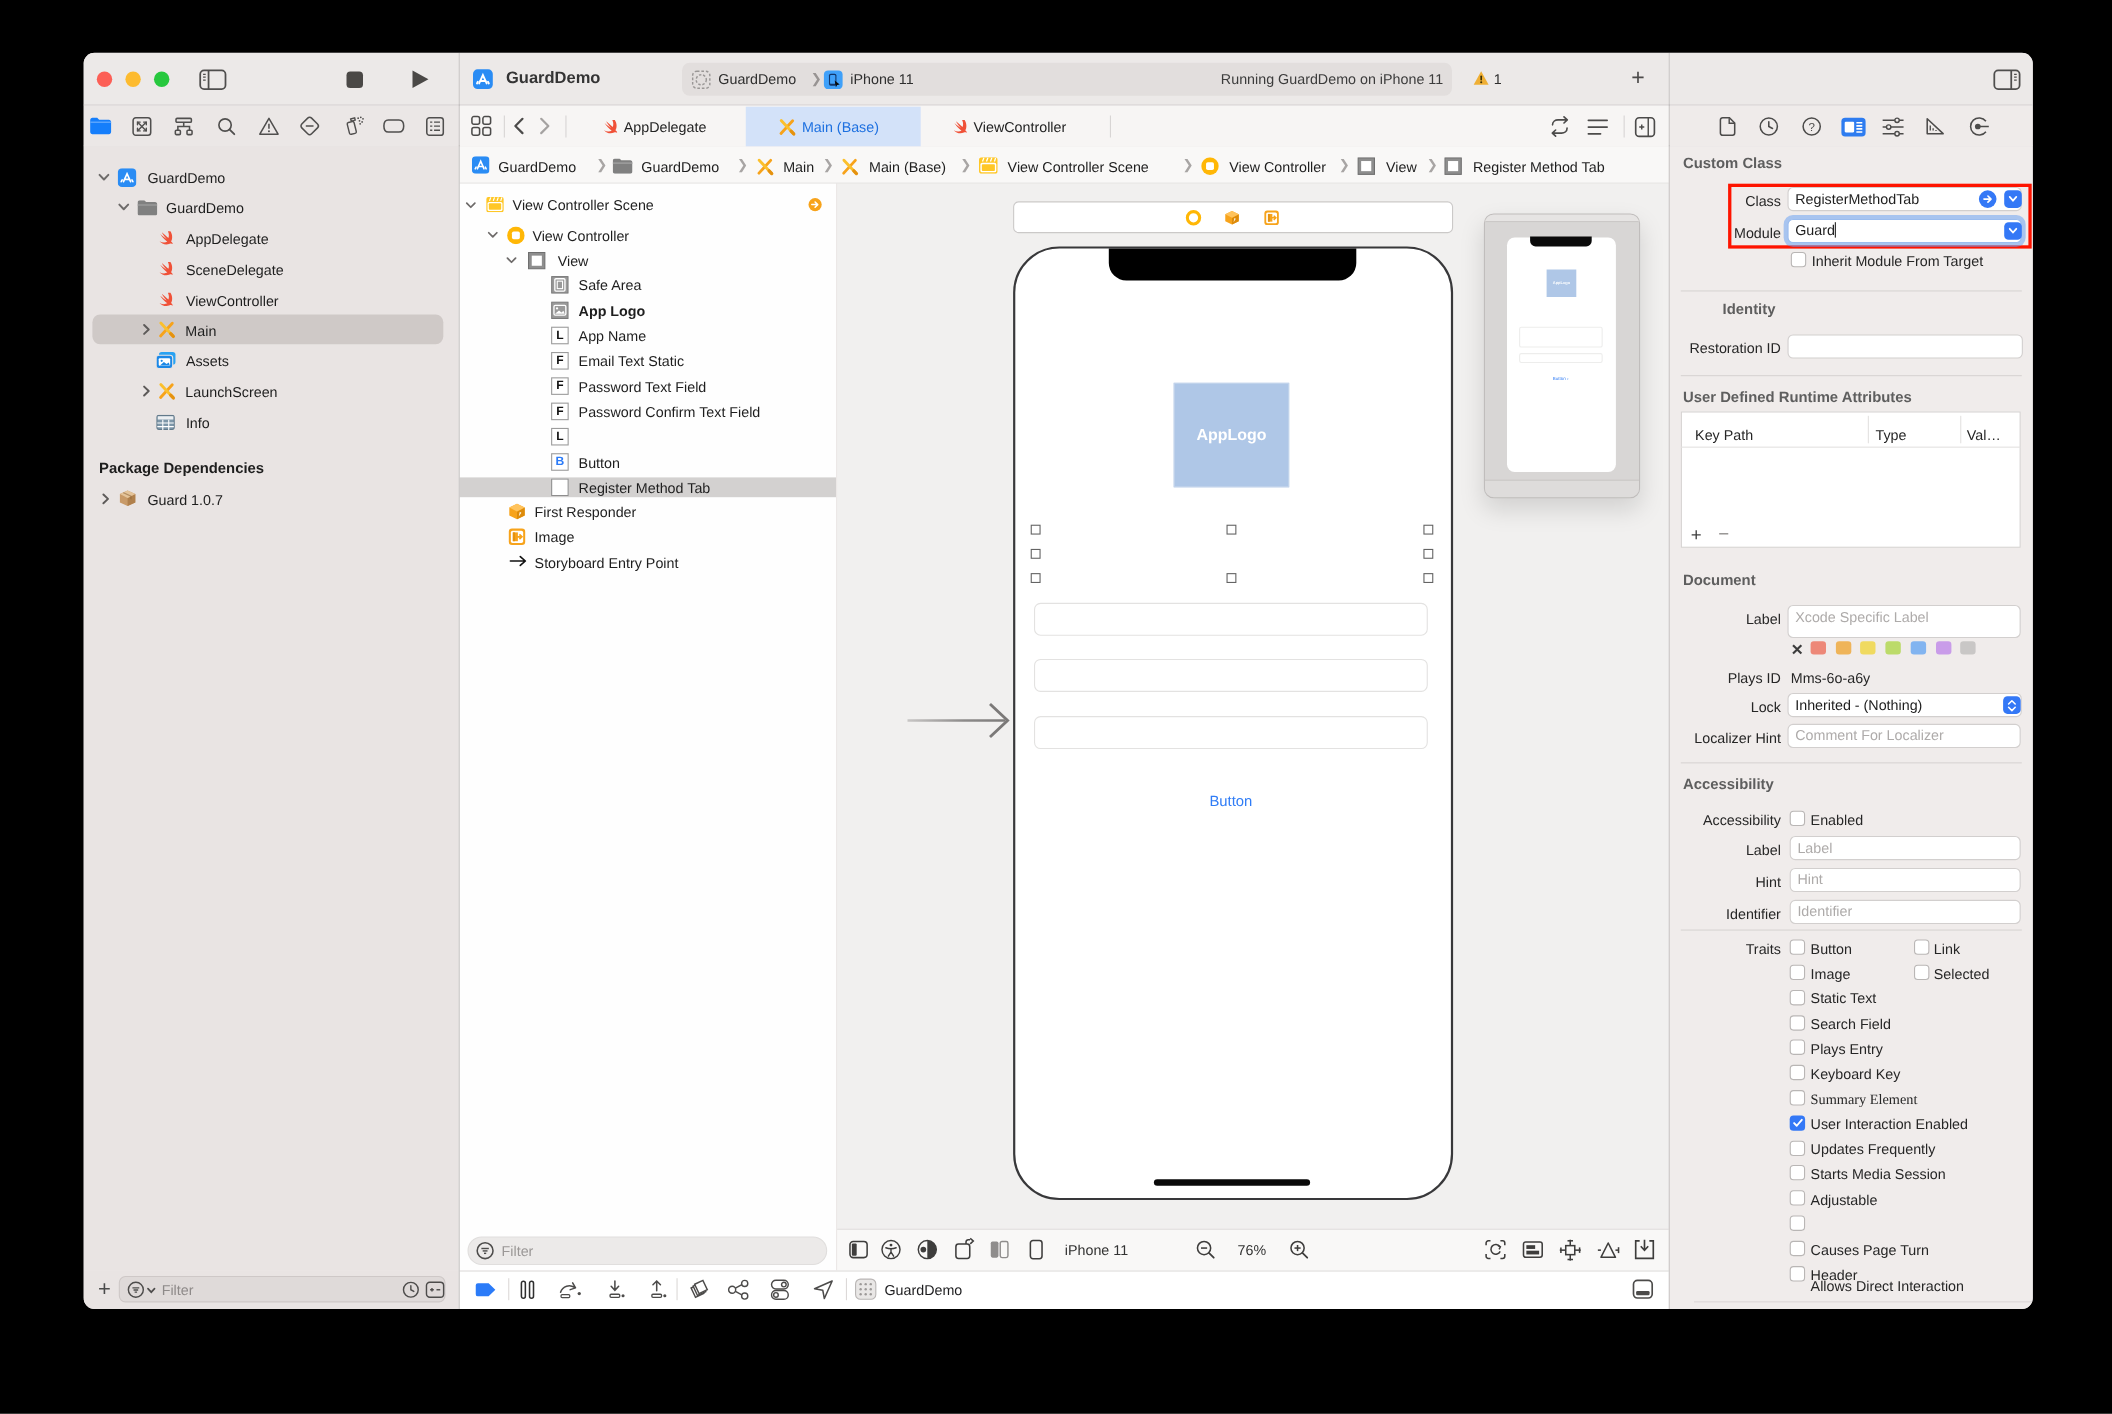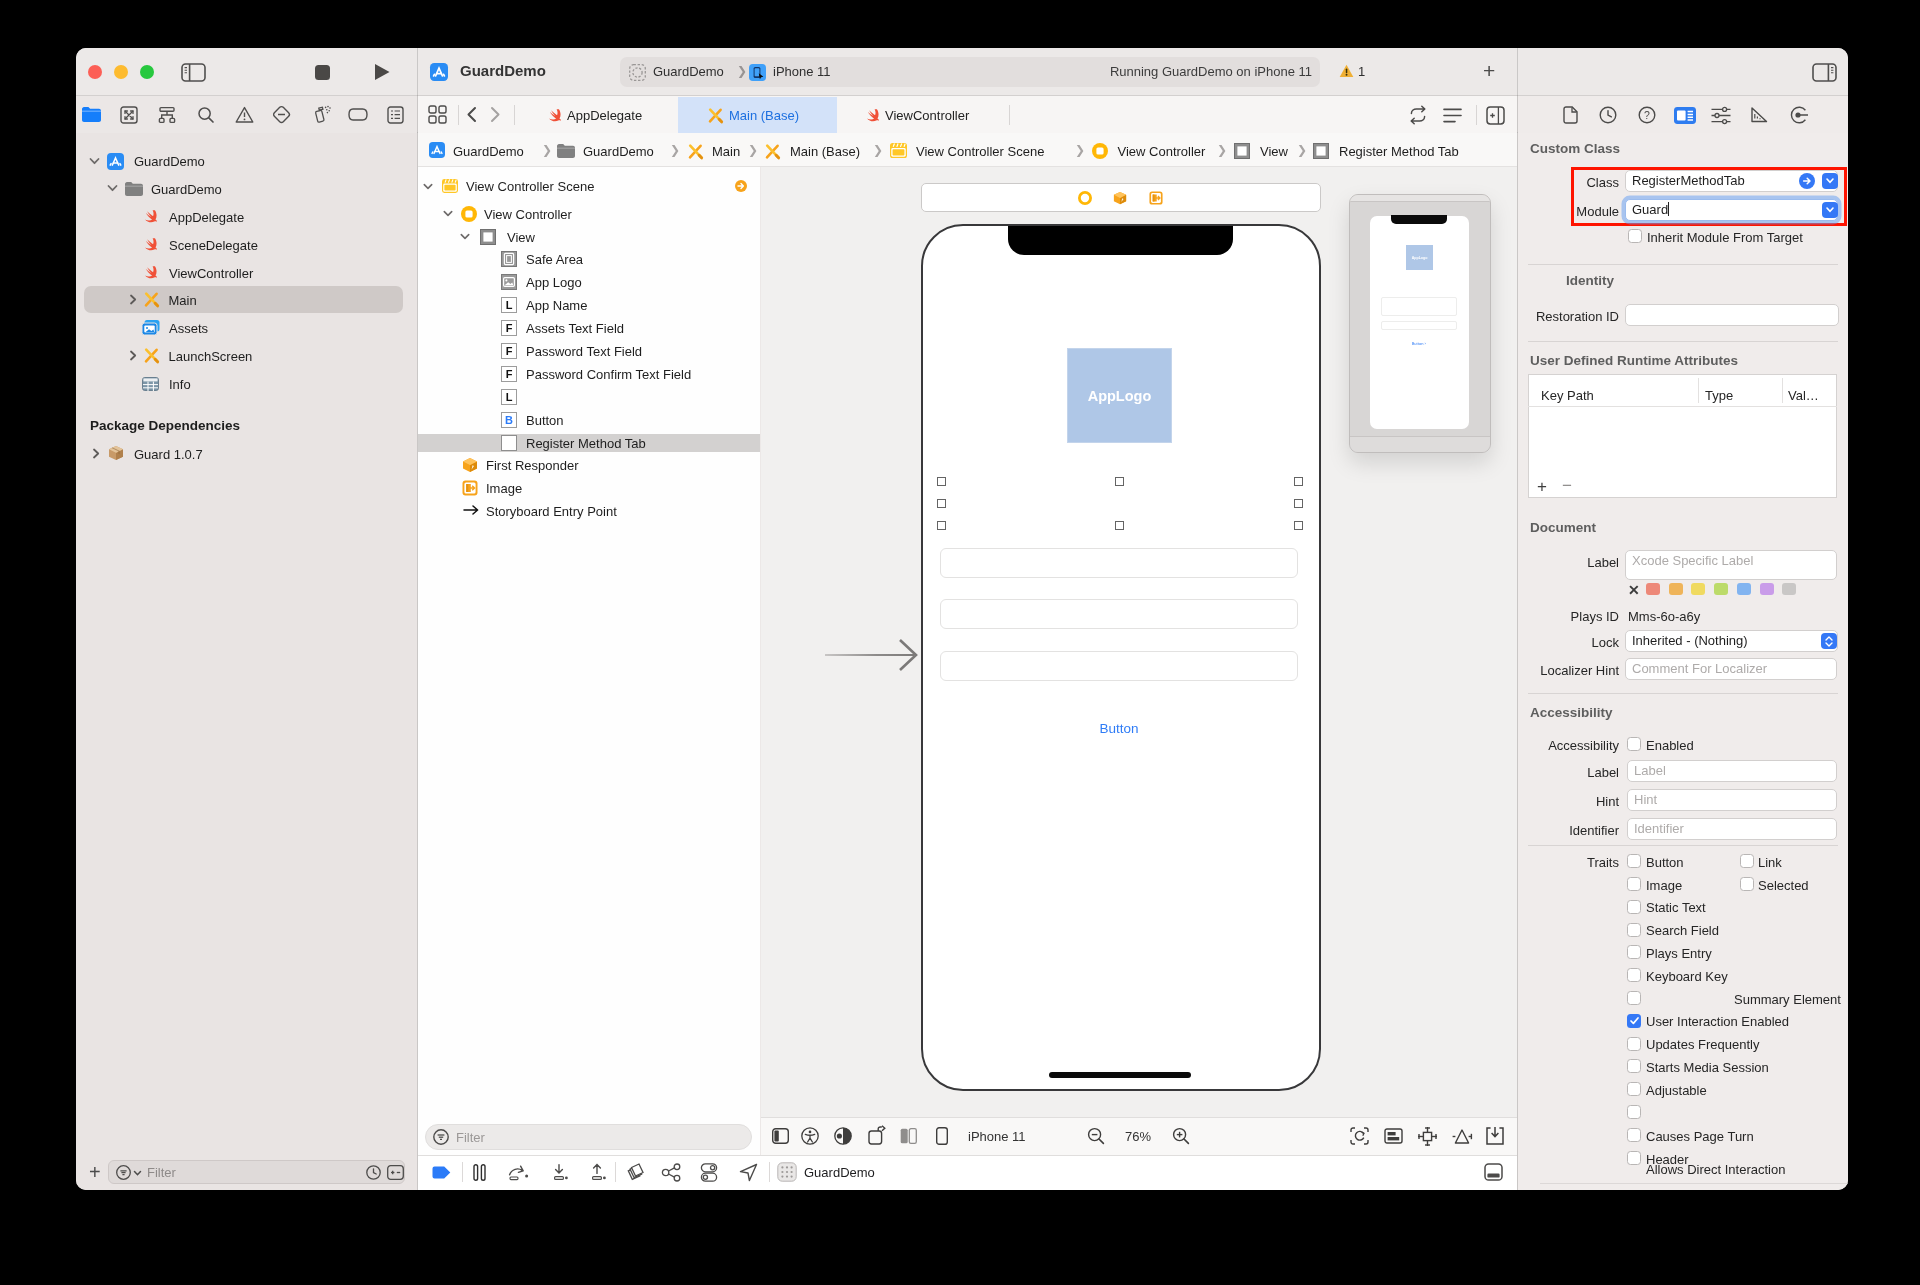--- a/index.html
+++ b/index.html
@@ -522,25 +522,25 @@
       <use href="#sy-view"></use>
     </svg>
   <div class="t13 abs" style="left:431px;top:181.5px;">View</div>
   <svg style="left:425px;top:203.3px;" width="16" height="16">
       <use href="#sy-safearea"></use>
     </svg>
   <div class="t13 abs" style="left:450px;top:204.3px;">Safe Area</div>
   <svg style="left:425px;top:226.2px;" width="16" height="16">
       <use href="#sy-imgview"></use>
     </svg>
-  <div class="t13 abs" style="left:450px;top:227.2px;">App Logo</div>
+  <div class="t13 abs" style="left:450px;top:227.2px;font-weight:bold;">App Logo</div>
   <div class="abs" style="left:425px;top:249.1px;width:16px;height:16px;background:#fff;border:1px solid #9c9c9c;font-size:11px;font-weight:bold;color:#111;text-align:center;line-height:14px;">L</div>
   <div class="t13 abs" style="left:450px;top:250.1px;">App Name</div>
   <div class="abs" style="left:425px;top:272px;width:16px;height:16px;background:#fff;border:1px solid #9c9c9c;font-size:11px;font-weight:bold;color:#111;text-align:center;line-height:14px;">F</div>
-  <div class="t13 abs" style="left:450px;top:273px;">Assets Text Field</div>
+  <div class="t13 abs" style="left:450px;top:273px;">Email Text Static</div>
   <div class="abs" style="left:425px;top:294.9px;width:16px;height:16px;background:#fff;border:1px solid #9c9c9c;font-size:11px;font-weight:bold;color:#111;text-align:center;line-height:14px;">F</div>
   <div class="t13 abs" style="left:450px;top:295.9px;">Password Text Field</div>
   <div class="abs" style="left:425px;top:317.8px;width:16px;height:16px;background:#fff;border:1px solid #9c9c9c;font-size:11px;font-weight:bold;color:#111;text-align:center;line-height:14px;">F</div>
   <div class="t13 abs" style="left:450px;top:318.8px;">Password Confirm Text Field</div>
   <div class="abs" style="left:425px;top:340.7px;width:16px;height:16px;background:#fff;border:1px solid #9c9c9c;font-size:11px;font-weight:bold;color:#111;text-align:center;line-height:14px;">L</div>
   <div class="abs" style="left:425px;top:363.6px;width:16px;height:16px;background:#fff;border:1px solid #9c9c9c;font-size:11px;font-weight:bold;color:#2B7BF8;text-align:center;line-height:14px;">B</div>
   <div class="t13 abs" style="left:450px;top:364.6px;">Button</div>
   <div class="abs" style="left:425px;top:386.5px;width:16px;height:16px;background:#fff;border:1px solid #8e8e8e;"></div>
   <div class="t13 abs" style="left:450px;top:387.5px;">Register Method Tab</div>
   <svg style="left:386px;top:409.4px;" width="16" height="16">
@@ -855,21 +855,21 @@
 
   <div class="lbl abs" style="left:1443px;top:806.5px;width:100px;text-align:right;">Traits</div>
   <div class="cb" style="left:1551px;top:806px;"></div><div class="lbl abs" style="left:1570px;top:806.5px;">Button</div>
   <div class="cb" style="left:1664px;top:806px;"></div><div class="lbl abs" style="left:1682px;top:806.5px;">Link</div>
   <div class="cb" style="left:1551px;top:829px;"></div><div class="lbl abs" style="left:1570px;top:829.5px;">Image</div>
   <div class="cb" style="left:1664px;top:829px;"></div><div class="lbl abs" style="left:1682px;top:829.5px;">Selected</div>
   <div class="cb" style="left:1551px;top:851.5px;"></div><div class="lbl abs" style="left:1570px;top:852px;">Static Text</div>
   <div class="cb" style="left:1551px;top:874.5px;"></div><div class="lbl abs" style="left:1570px;top:875px;">Search Field</div>
   <div class="cb" style="left:1551px;top:897px;"></div><div class="lbl abs" style="left:1570px;top:897.5px;">Plays Entry</div>
   <div class="cb" style="left:1551px;top:920px;"></div><div class="lbl abs" style="left:1570px;top:920.5px;">Keyboard Key</div>
-  <div class="cb" style="left:1551px;top:943px;"></div><div class="lbl abs" style="left:1658px;top:943.5px;">Summary Element</div>
+  <div class="cb" style="left:1551px;top:943px;"></div><div class="lbl abs" style="left:1570px;top:943.5px;font-family:Liberation Serif, serif;">Summary Element</div>
   <div class="abs" style="left:1551px;top:965.5px;width:14px;height:14px;background:#3478F6;border-radius:3.5px;"></div>
   <svg style="left:1553.6px;top:969px;" width="9" height="8" viewBox="0 0 9 8">
       <path d="M1 4 L3.4 6.4 L8 1" stroke="#fff" stroke-width="1.7" fill="none" stroke-linecap="round" stroke-linejoin="round"></path>
     </svg>
   <div class="lbl abs" style="left:1570px;top:965.5px;">User Interaction Enabled</div>
   <div class="cb" style="left:1551px;top:988.5px;"></div><div class="lbl abs" style="left:1570px;top:989px;">Updates Frequently</div>
   <div class="cb" style="left:1551px;top:1011px;"></div><div class="lbl abs" style="left:1570px;top:1011.5px;">Starts Media Session</div>
   <div class="cb" style="left:1551px;top:1034px;"></div><div class="lbl abs" style="left:1570px;top:1034.5px;">Adjustable</div>
   <div class="cb" style="left:1551px;top:1057px;"></div><div class="lbl abs" style="left:1570px;top:1114px;">Allows Direct Interaction</div>
   <div class="cb" style="left:1551px;top:1080px;"></div><div class="lbl abs" style="left:1570px;top:1080.5px;">Causes Page Turn</div>

